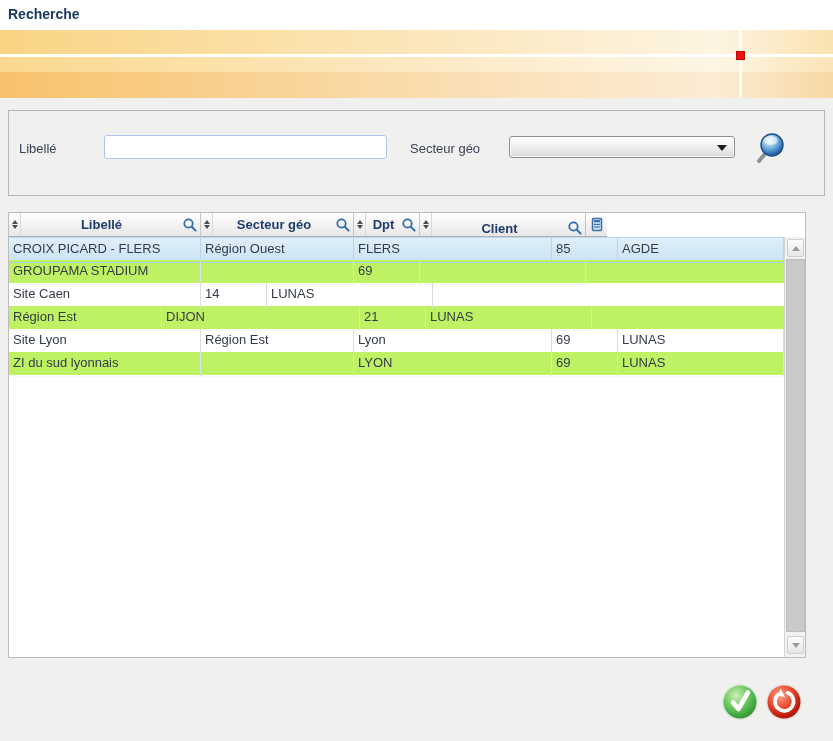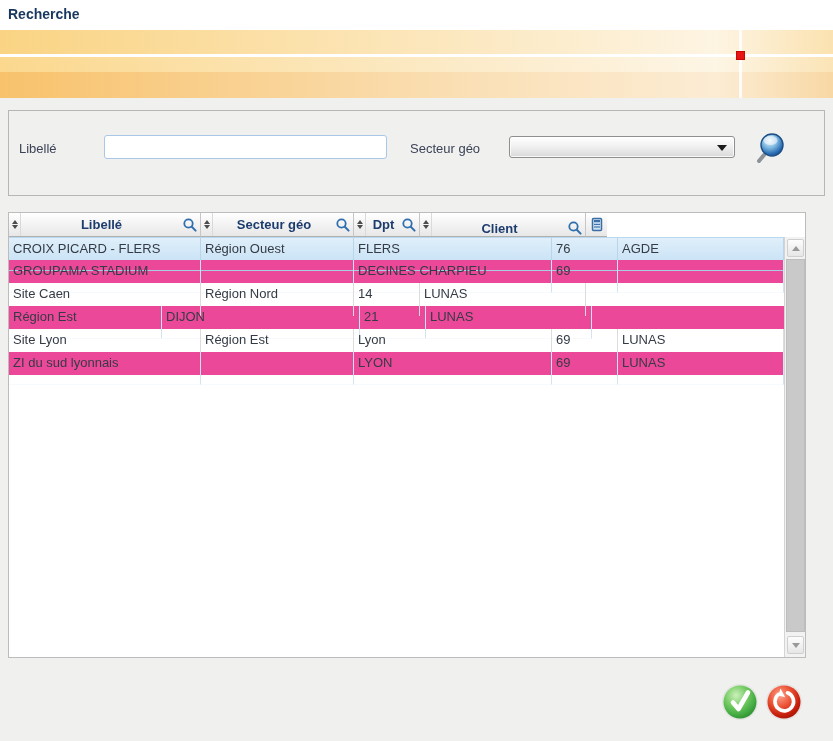--- a/index.html
+++ b/index.html
@@ -58,23 +58,23 @@
             border-top:4px solid #4c4c4c; }
   .htitle { flex:1; text-align:center; font-size:13px; font-weight:bold; color:#1d3c6e;
             overflow:hidden; white-space:nowrap; }
   .hmag { width:16px; height:16px; margin-right:2px; flex:none; cursor:pointer; }
   .hicon-cell { width:21px; display:flex; align-items:center; justify-content:center;
                 background:linear-gradient(#ffffff,#f3f3f3 50%,#e7e7e7); border-bottom:1px solid #b0b0b0; cursor:pointer; }
   .c1{width:192px;} .c2{width:153px;} .c3{width:198px;} .c4{width:66px;} .c5{width:166px;align-items:flex-end;}
 
   .gbody { position:relative; }
   .trow { display:flex; height:23px; cursor:default; }
-  .trow .cell { height:33px; line-height:22px; font-size:13px; color:#353b45; padding-left:4px;
+  .trow .cell { height:25px; line-height:22px; font-size:13px; color:#353b45; padding-left:4px;
                 white-space:nowrap; overflow:hidden; border-right:1px solid #dcdcdc; }
-  .trow.alt { background:#ec4899; }
+  .trow.alt { background:#bef264; }
   .trow.alt .cell { border-right:1px solid #d3e3ef; border-bottom:1px solid #f6fafd; }
   .trow.sel { background:linear-gradient(#e0effa,#cbe4f6); border-top:1px solid #b9d8ee; }
   .trow.sel .cell { border-right:1px solid #bad5e9; border-bottom:1px solid #a9cbe4; }
 
   
   .vscroll { position:absolute; right:0; top:24px; bottom:0; width:21px;
              background:#f2f2f2; border-left:1px solid #d4d4d4; }
   .sb-btn { position:absolute; left:2px; width:17px; height:18px;
             background:linear-gradient(#fdfdfd,#e6e6e6); border:1px solid #cfcfcf; border-radius:2px;
             display:flex; align-items:center; justify-content:center; cursor:pointer; }
@@ -187,33 +187,31 @@
         <line x1="4" y1="11" x2="10" y2="11" stroke="#3a6ea5" stroke-width="1.1"></line>
       </svg>
     </div>
   </div>
 
   <div class="gbody">
     <div class="trow sel">
       <div class="cell c1">CROIX PICARD - FLERS</div>
       <div class="cell c2">Région Ouest</div>
       <div class="cell c3">FLERS</div>
-      <div class="cell c4">76</div>
+      <div class="cell c4">85</div>
       <div class="cell c5">AGDE</div>
     </div>
     <div class="trow alt">
       <div class="cell c1">GROUPAMA STADIUM</div>
       <div class="cell c2"></div>
-      <div class="cell c3">DECINES CHARPIEU</div>
       <div class="cell c4">69</div>
       <div class="cell c5"></div>
     </div>
     <div class="trow">
       <div class="cell c1">Site Caen</div>
-      <div class="cell c2">Région Nord</div>
       <div class="cell c4">14</div>
       <div class="cell c5">LUNAS</div>
     </div>
     <div class="trow alt">
       <div class="cell c2">Région Est</div>
       <div class="cell c3">DIJON</div>
       <div class="cell c4">21</div>
       <div class="cell c5">LUNAS</div>
     </div>
     <div class="trow">

